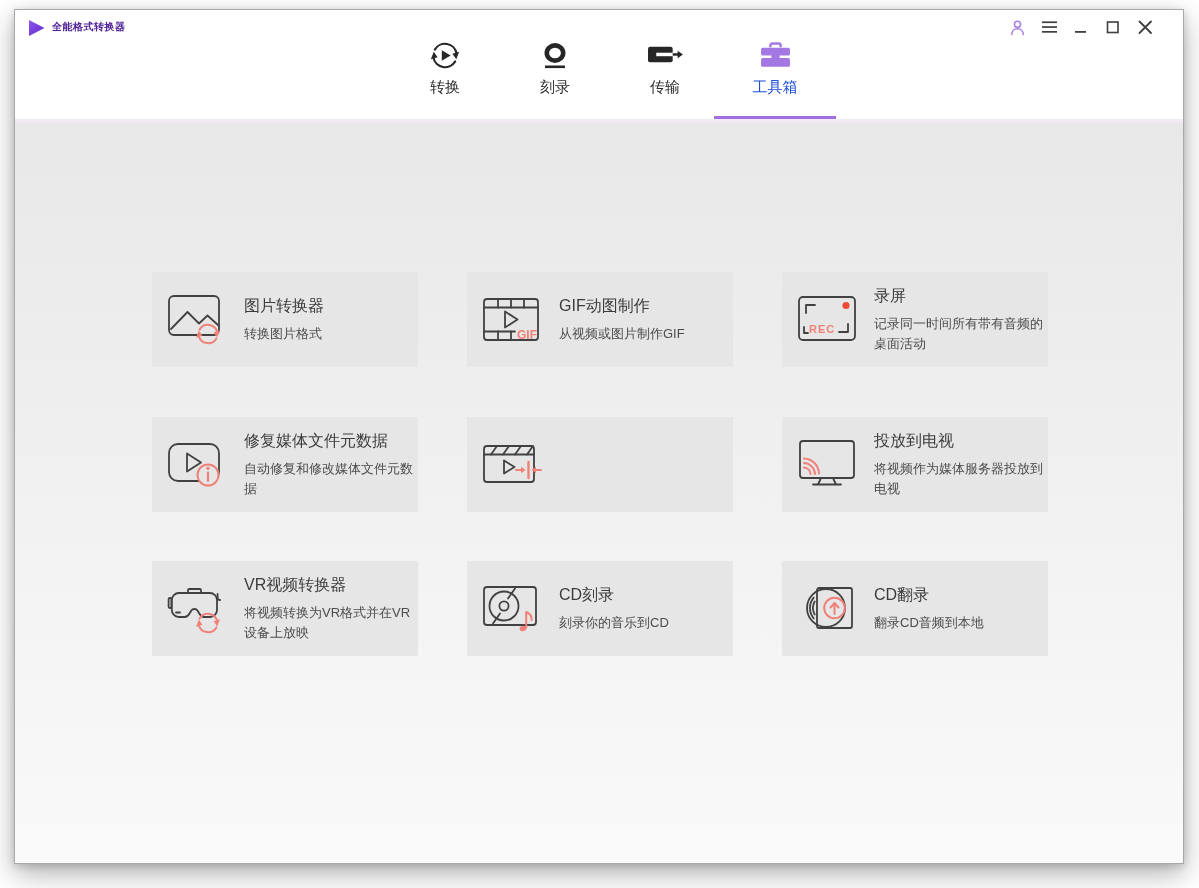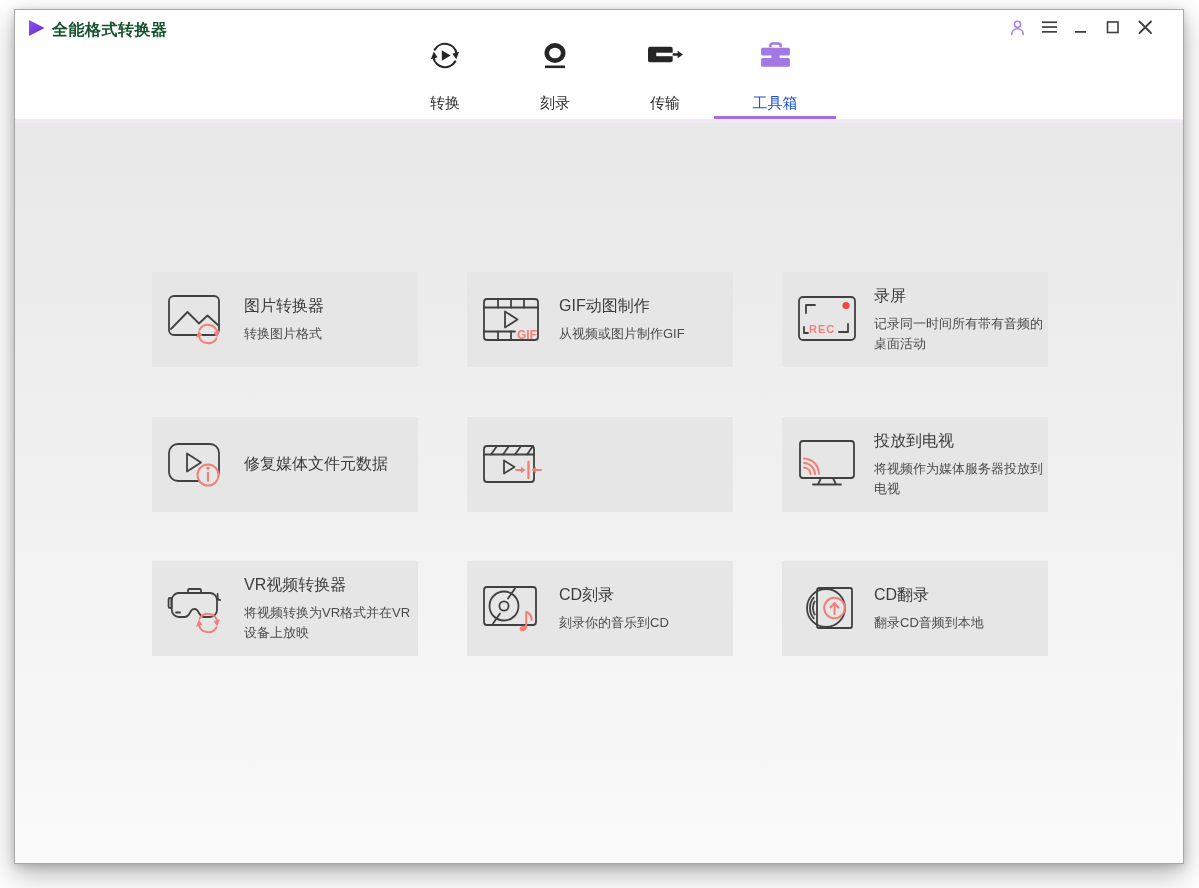--- a/index.html
+++ b/index.html
@@ -4,26 +4,26 @@
 <style>
   * { margin:0; padding:0; box-sizing:border-box; }
   html,body { width:1199px; height:888px; background:#ffffff; overflow:hidden;
               font-family:"Liberation Sans","DejaVu Sans",sans-serif; }
   .window { position:absolute; left:14px; top:9px; width:1170px; height:855px;
             background:#ffffff; border:1px solid #a8a8ac;
             box-shadow:0 10px 26px rgba(0,0,0,.30), 0 2px 8px rgba(0,0,0,.16); }
   
   .header { position:relative; height:109px; background:#ffffff; }
   .logo { position:absolute; left:13px; top:9px; }
-  .app-title { position:absolute; left:37px; top:10px; font-size:16px; font-weight:700; color:#14532d; letter-spacing:.5px; }
+  .app-title { position:absolute; left:37px; top:10px; font-size:10px; font-weight:700; color:#4c1d95; letter-spacing:.5px; }
   .controls { position:absolute; top:8px; right:28px; display:flex; align-items:center; gap:12px; }
   .ctl { width:20px; height:18px; display:flex; align-items:center; justify-content:center; cursor:default; }
   
   .nav { position:absolute; top:28px; left:50%; transform:translateX(-50%); margin-left:11px; display:flex; }
-  .tab { position:relative; width:110px; display:flex; flex-direction:column; align-items:center;gap:16px; }
+  .tab { position:relative; width:110px; display:flex; flex-direction:column; align-items:center; }
   .tab-icon-box { height:34px; display:flex; align-items:center; justify-content:center; }
   .tab-label { margin-top:6px; font-size:15px; color:#2b2b2b; }
   .tab.active .tab-label { color:#1d4ed8; }
   .tab.active::after { content:""; position:absolute; top:78px; left:50%; margin-left:-61px;
                        width:122px; height:3px; background:#a26fe2; }
   .strip { height:4px; background:#efeaf4; }
   
   .content { position:absolute; top:113px; left:0; right:0; bottom:0;
              background:linear-gradient(180deg,#e9e8e9 0%,#f1f0f1 45%,#fbfafb 100%); }
   .card { position:absolute; width:266px; height:95px; background:#e7e6e7;
@@ -206,20 +206,22 @@
     <div class="card r1 c0">
       <svg class="card-icon" width="62" height="56" viewBox="0 0 62 56">
         <rect class="ink" x="3" y="7" width="50" height="37" rx="9"></rect>
         <polygon class="ink" points="21,16.5 35,25.5 21,34.5"></polygon>
         <circle cx="42" cy="38" r="10.5" fill="#e7e6e7" stroke="#ef8178" stroke-width="2"></circle>
         <line x1="42" y1="35.5" x2="42" y2="44" stroke="#ef8178" stroke-width="2.2" stroke-linecap="round"></line>
         <circle cx="42" cy="31.2" r="1.7" fill="#ef8178"></circle>
       </svg>
       <div>
         <div class="card-title">修复媒体文件元数据</div>
+        <div class="card-sub">自动修复和修改媒体文件元数
+据</div>
       </div>
     </div>
 
     <div class="card r1 c1">
       <svg class="card-icon" width="62" height="56" viewBox="0 0 62 56">
         <rect class="ink" x="3" y="9" width="50" height="36" rx="3"></rect>
         <line class="ink" x1="3" y1="17.5" x2="53" y2="17.5"></line>
         <line class="ink" x1="16" y1="9" x2="10" y2="17.5"></line>
           <line class="ink" x1="28" y1="9" x2="22" y2="17.5"></line>
         <line class="ink" x1="40" y1="9" x2="34" y2="17.5"></line>

